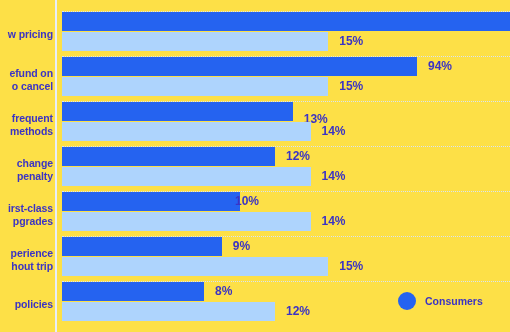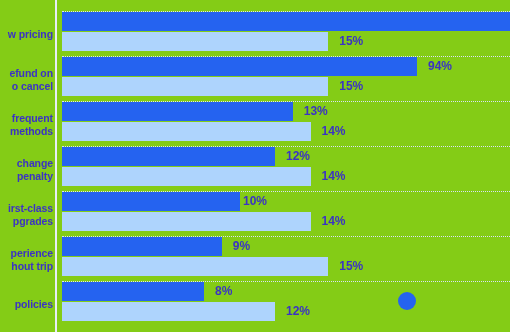--- a/index.html
+++ b/index.html
@@ -11,21 +11,21 @@
     width: 510px;
     height: 332px;
     overflow: hidden;
     font-family: "Liberation Sans", sans-serif;
   }
 
   #chart-root {
     position: relative;
     width: 510px;
     height: 332px;
-    background: #84cc16;
+    background: #fde047;
     overflow: hidden;
   }
 
   
   #axis-line {
     position: absolute;
     left: 55px;
     top: 0px;
     width: 2px;
     height: 332px;
@@ -144,21 +144,21 @@
           <div class="bar light" style="width: 266.25px;"></div>
           <span class="bar-value" style="left: 277.25px;">15%</span>
         </div>
       </div>
       <div class="bar-group" style="top: 102px;">
         <div class="gridline" style="top: -1px;"></div>
         <div class="group-label" style="top: 10px;">frequent
 methods</div>
         <div class="bar-row" style="top: 0px;">
           <div class="bar dark" style="width: 230.75px;"></div>
-          <span class="bar-value" style="left: 241.75px;">13%</span>
+          <span class="bar-value" style="left: 241.75px; margin-top: 8px;">13%</span>
         </div>
         <div class="bar-row" style="top: 20px;">
           <div class="bar light" style="width: 248.5px;"></div>
           <span class="bar-value" style="left: 259.5px;">14%</span>
         </div>
       </div>
       <div class="bar-group" style="top: 147px;">
         <div class="gridline" style="top: -1px;"></div>
         <div class="group-label" style="top: 10px;"> change
  penalty</div>
@@ -170,21 +170,21 @@
           <div class="bar light" style="width: 248.5px;"></div>
           <span class="bar-value" style="left: 259.5px;">14%</span>
         </div>
       </div>
       <div class="bar-group" style="top: 192px;">
         <div class="gridline" style="top: -1px;"></div>
         <div class="group-label" style="top: 10px;">irst-class
 pgrades</div>
         <div class="bar-row" style="top: 0px;">
           <div class="bar dark" style="width: 177.5px;"></div>
-          <span class="bar-value" style="left: 181px;">10%</span>
+          <span class="bar-value" style="left: 173px;">10%</span>
         </div>
         <div class="bar-row" style="top: 20px;">
           <div class="bar light" style="width: 248.5px;"></div>
           <span class="bar-value" style="left: 259.5px;">14%</span>
         </div>
       </div>
       <div class="bar-group" style="top: 237px;">
         <div class="gridline" style="top: -1px;"></div>
         <div class="group-label" style="top: 10px;">perience
 hout trip</div>
@@ -206,15 +206,16 @@
         </div>
         <div class="bar-row" style="top: 20px;">
           <div class="bar light" style="width: 213px;"></div>
           <span class="bar-value" style="left: 224px;">12%</span>
         </div>
       </div>
     </div>
 
   <div id="legend">
     <span class="swatch"></span>
+    <span class="legend-label">Consumers</span>
   </div>
 
 </div>
 
 </body></html>

